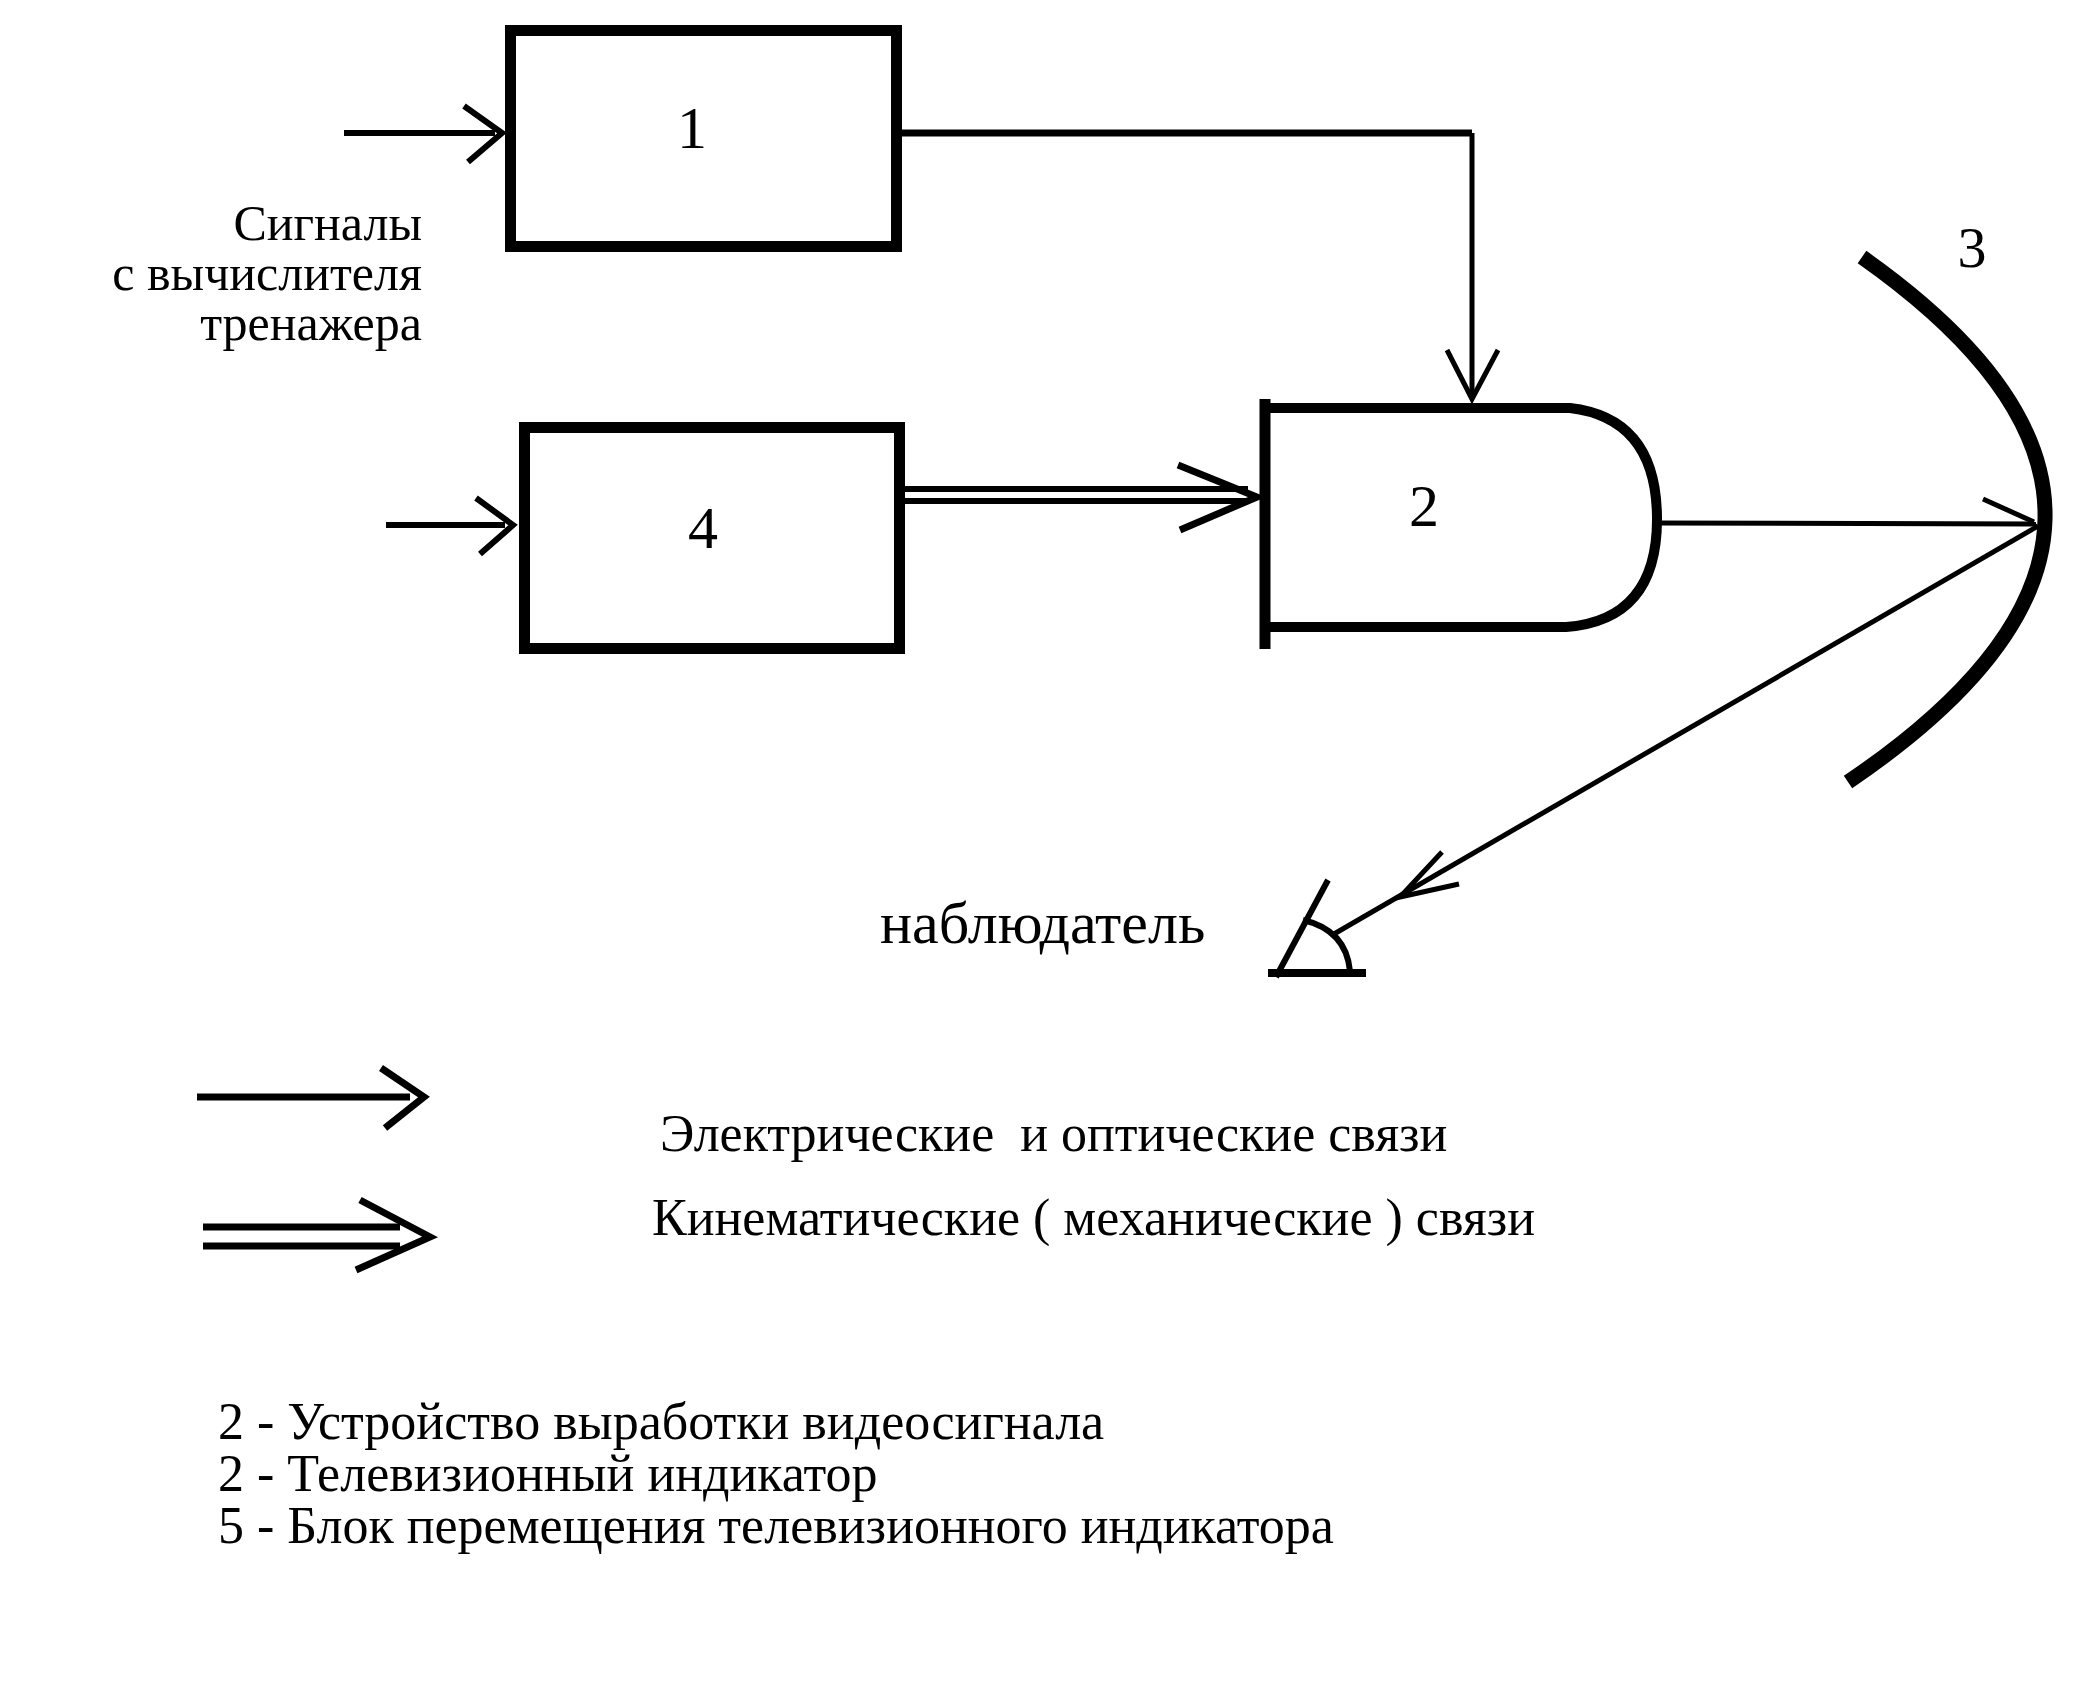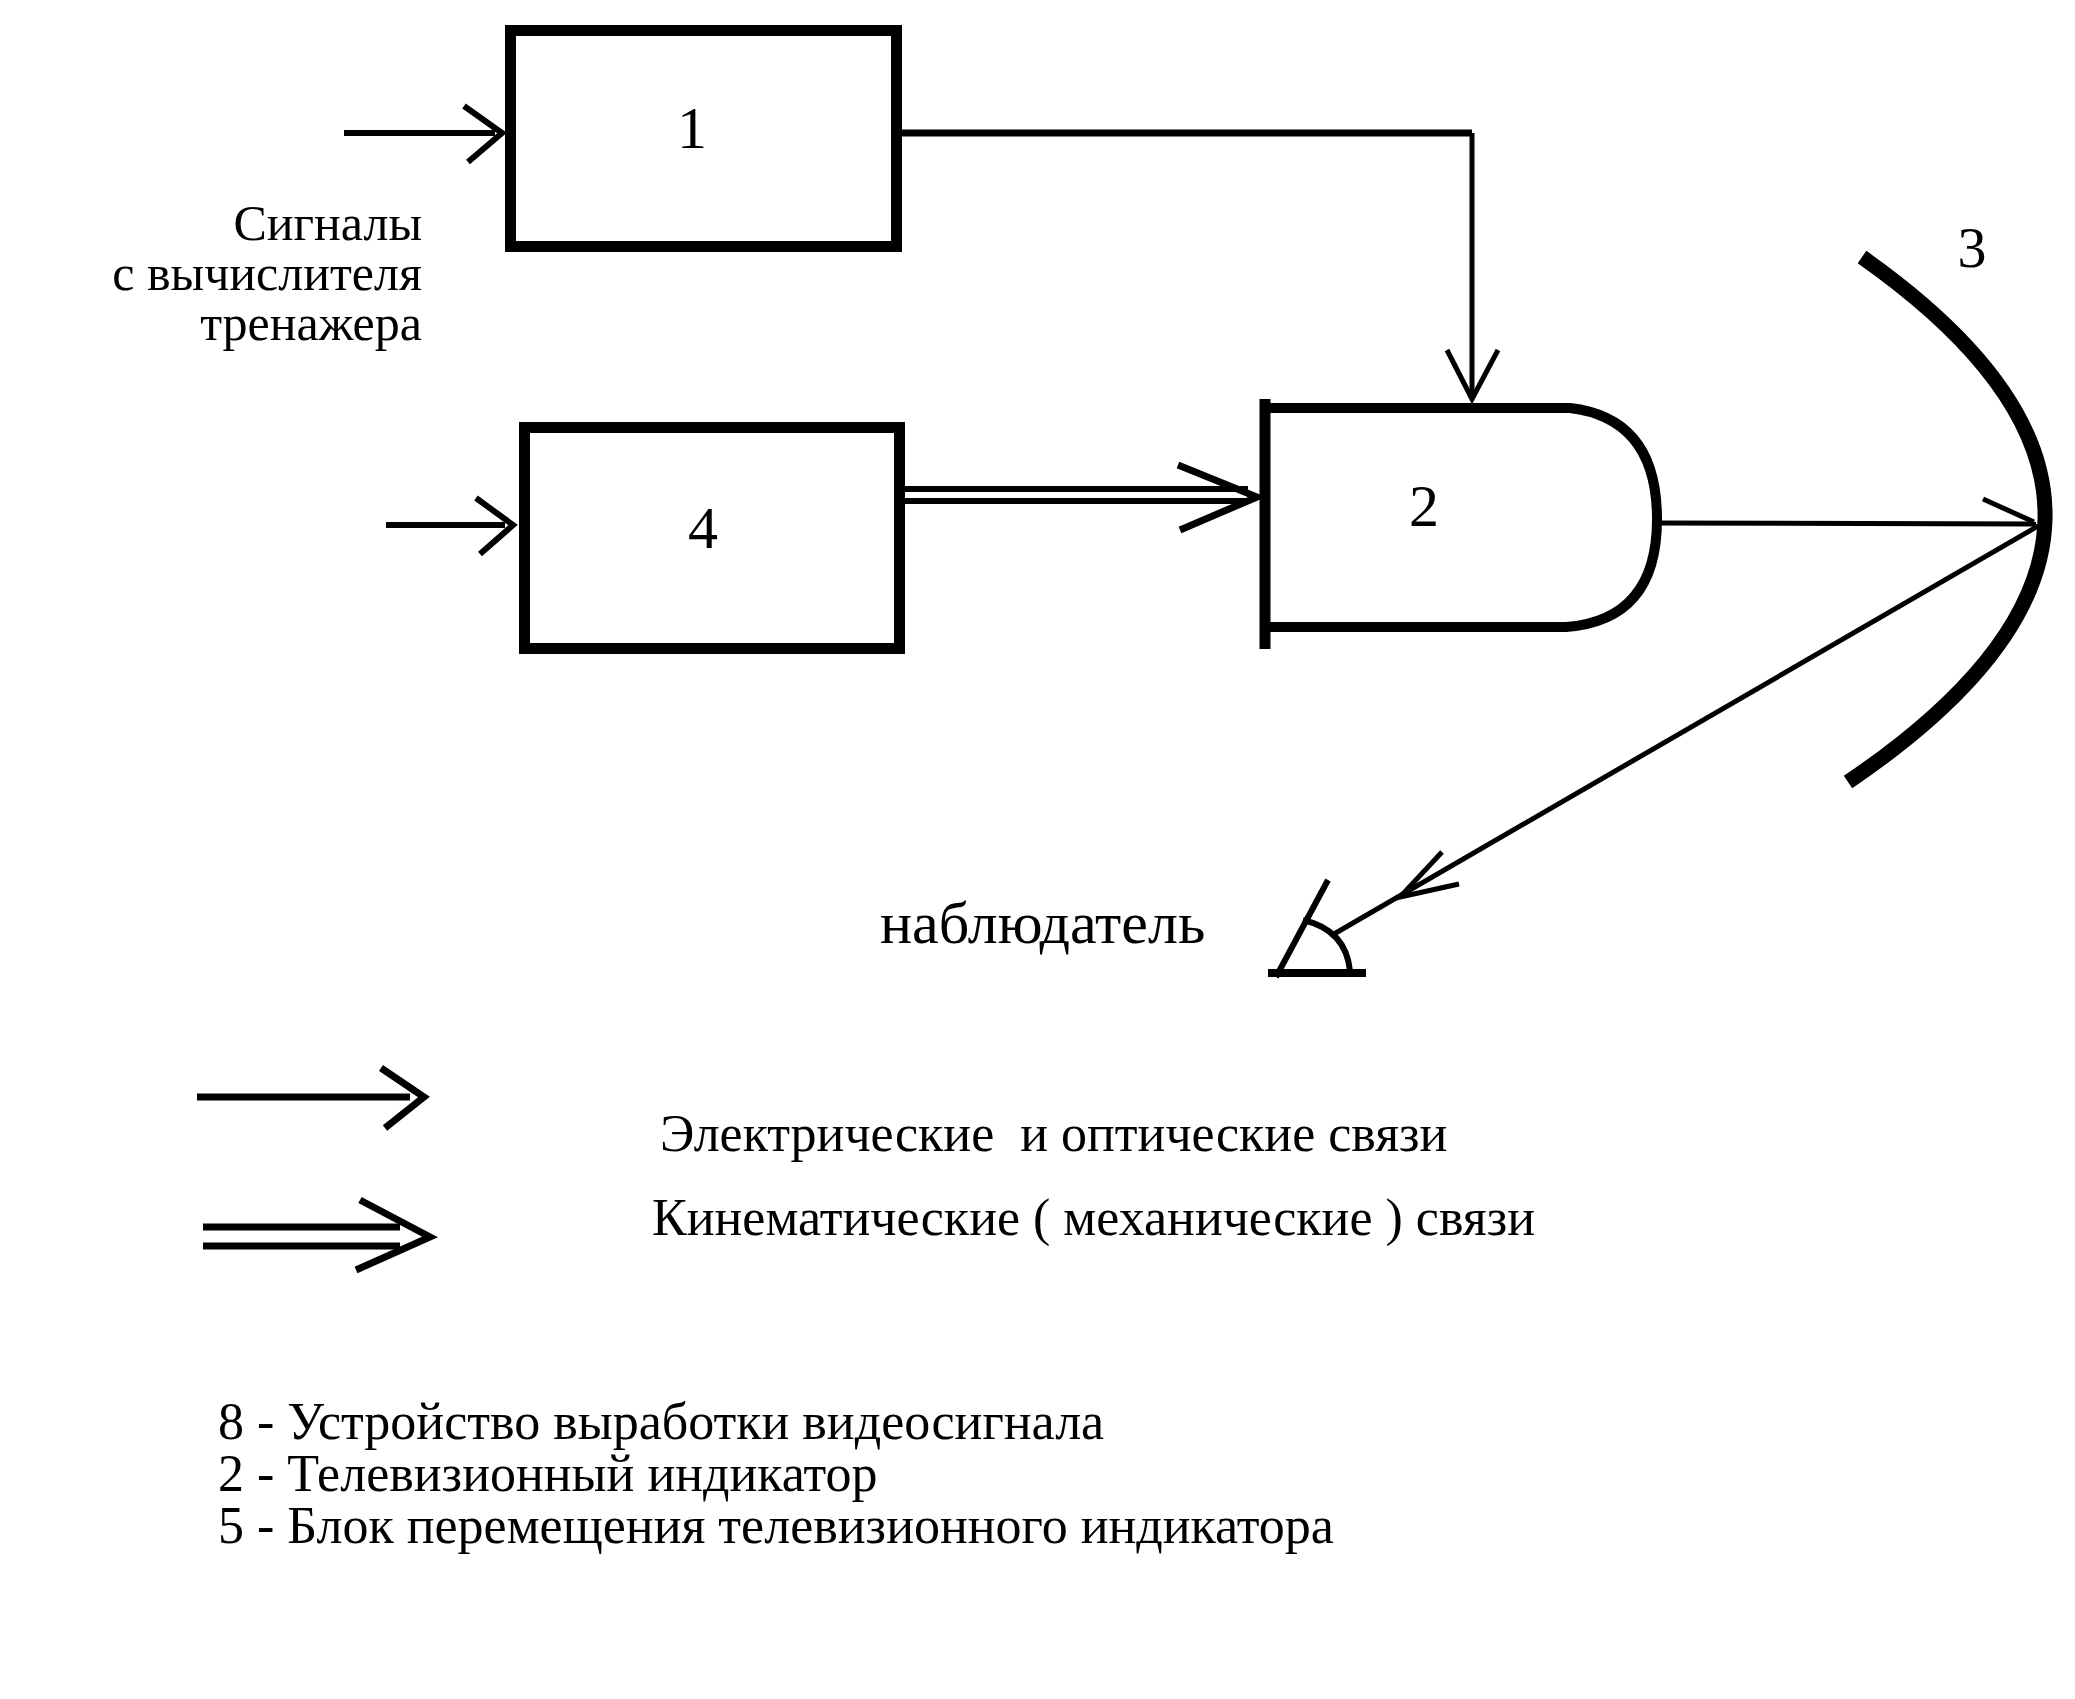--- a/index.html
+++ b/index.html
@@ -100,18 +100,18 @@
     <div class="txt">с вычислителя</div>
     <div class="txt">тренажера</div>
   </div>
 
   <div class="abs txt observer">наблюдатель</div>
 
   <div class="abs txt legend-txt" style="left:660px;top:1108px;">Электрические  и оптические связи</div>
   <div class="abs txt legend-txt" style="left:652px;top:1192px;">Кинематические ( механические ) связи</div>
 
   <div class="abs notes">
-    <div class="txt">8 - Устройство выработки видеосигнала</div>
+    <div class="txt">2 - Устройство выработки видеосигнала</div>
     <div class="txt">2 - Телевизионный индикатор</div>
     <div class="txt">5 - Блок перемещения телевизионного индикатора</div>
   </div>
 
 </div>
 
 </body></html>

